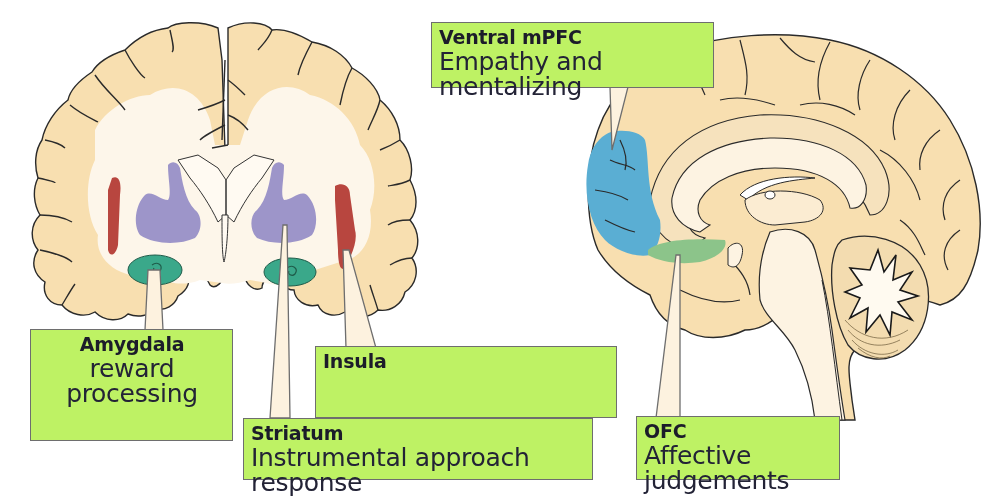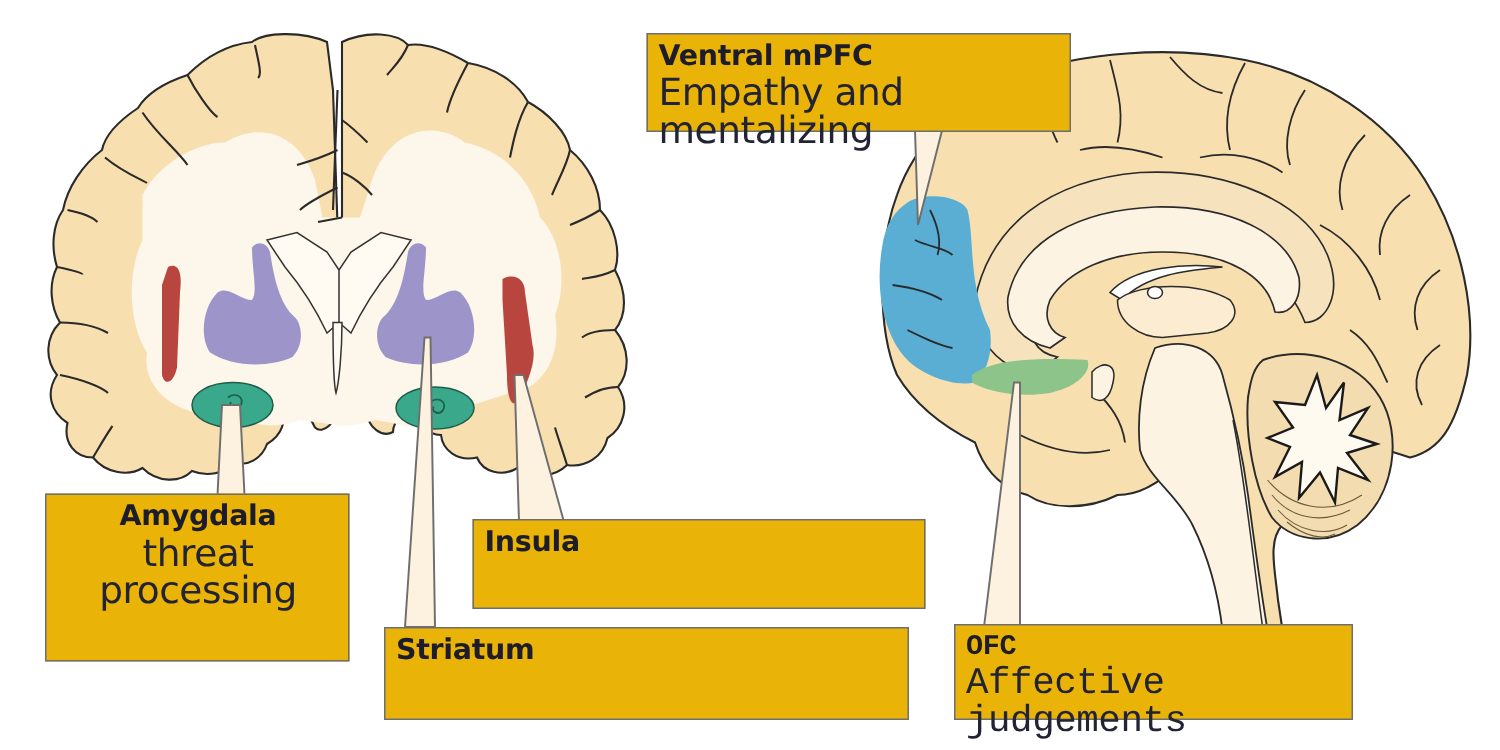--- a/index.html
+++ b/index.html
@@ -1,19 +1,19 @@
 <!DOCTYPE html>
 <html><head>
   <meta charset="utf-8">
   <style>
     html, body { margin: 0; padding: 0; background: #ffffff; }
     body { width: 1000px; height: 500px; position: relative; overflow: hidden;
            font-family: "DejaVu Sans", sans-serif; }
     svg.art { position: absolute; left: 0; top: 0; }
-    .callout { position: absolute; background: #eab308; border: 1.5px solid #6e6e6e;
+    .callout { position: absolute; background: #bef264; border: 1.5px solid #6e6e6e;
                box-sizing: border-box; padding: 3px 6px 2px 7px; color: #1c1c2a; }
     .callout .title { font-weight: bold; font-size: 19px; line-height: 23px; letter-spacing: -0.2px; }
     .callout .desc { font-size: 25px; line-height: 25px; letter-spacing: -0.3px; color: #232336; }
   </style>
 </head>
 <body>
 
 <svg class="art" width="1000" height="500" viewBox="0 0 1000 500">
 
   <g>
@@ -123,32 +123,33 @@
     <polygon points="148,270 160,270 164,350 144,350"></polygon>
     <polygon points="283,225 287,225 290,418 270,418"></polygon>
     <polygon points="343,250 349,250 376,348 346,348"></polygon>
     <polygon points="610,87 628,87 612,150"></polygon>
     <polygon points="676,255 680,255 680,418 656,418"></polygon>
   </g>
 </svg>
 
 <div class="callout" style="left:30px; top:329px; width:203px; height:112px;text-align:center;">
   <div class="title">Amygdala</div>
-  <div class="desc">threat processing</div>
+  <div class="desc">reward processing</div>
 </div>
 
-<div class="callout" style="left:315px; top:346px; width:302px; height:60px;">
+<div class="callout" style="left:315px; top:346px; width:302px; height:72px;">
   <div class="title">Insula</div>
 </div>
 
-<div class="callout" style="left:256px; top:418px; width:350px; height:62px;">
+<div class="callout" style="left:243px; top:418px; width:350px; height:62px;">
   <div class="title">Striatum</div>
+  <div class="desc">Instrumental approach response</div>
 </div>
 
 <div class="callout" style="left:431px; top:22px; width:283px; height:66px;">
   <div class="title">Ventral mPFC</div>
   <div class="desc">Empathy and mentalizing</div>
 </div>
 
-<div class="callout" style="left:636px; top:416px; width:266px; height:64px;font-family:Liberation Mono, monospace;">
+<div class="callout" style="left:636px; top:416px; width:204px; height:64px;">
   <div class="title">OFC</div>
   <div class="desc">Affective judgements</div>
 </div>
 
 </body></html>

